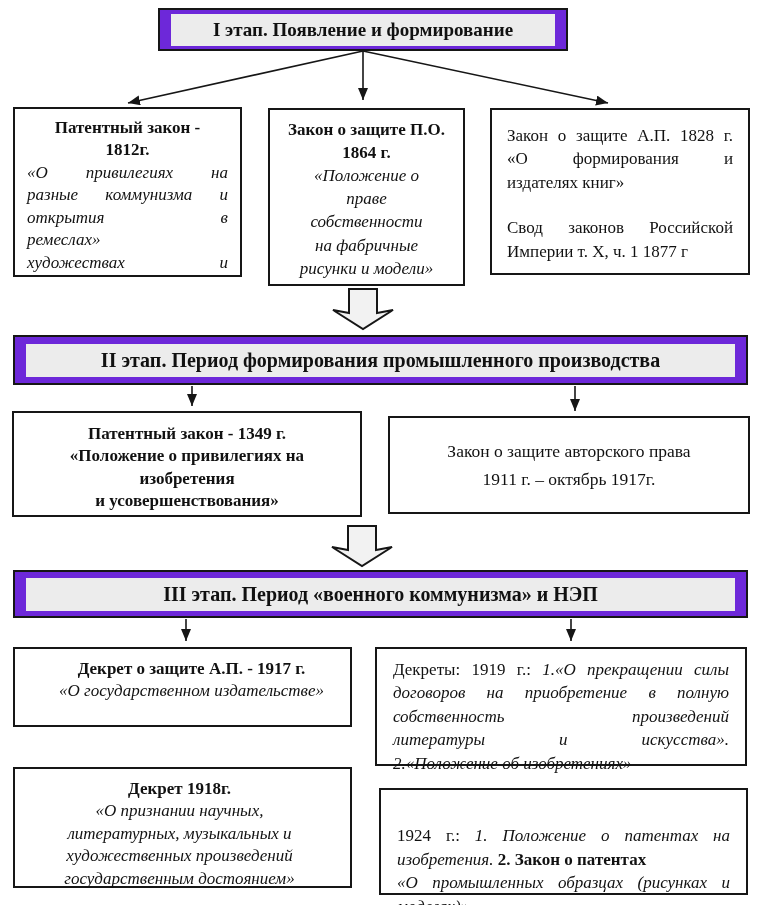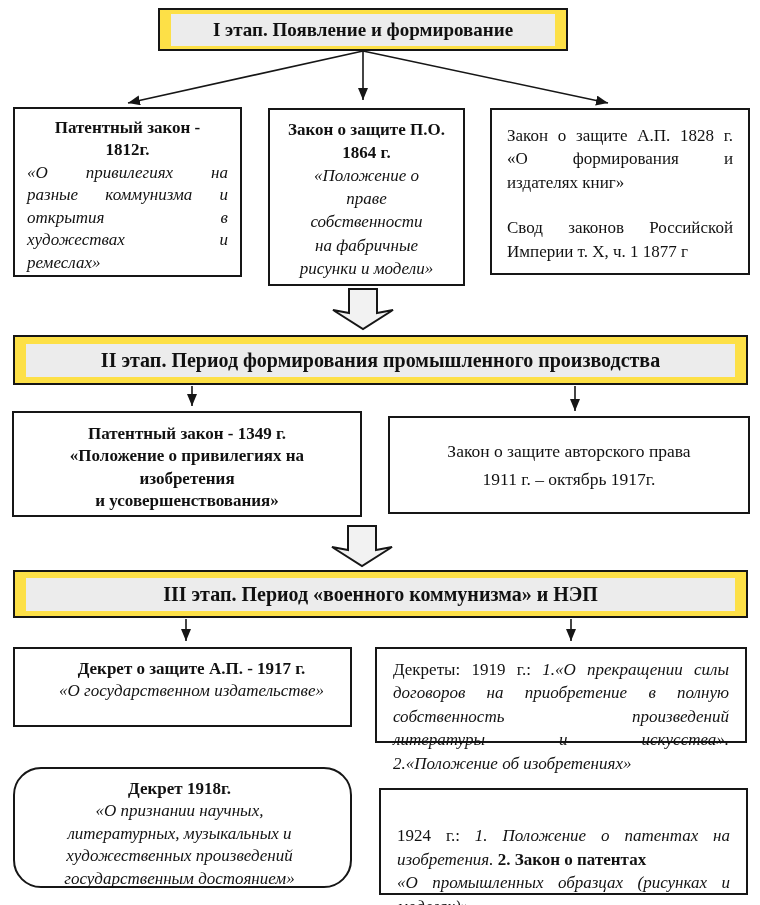--- a/index.html
+++ b/index.html
@@ -5,21 +5,21 @@
   html,body{margin:0;padding:0;background:#ffffff;}
   .canvas{
     position:relative;width:760px;height:905px;background:#ffffff;
     font-family:"Liberation Serif","DejaVu Serif",serif;color:#111;
     overflow:hidden;
   }
   svg.connectors{position:absolute;left:0;top:0;width:760px;height:905px;pointer-events:none;}
 
   .box{position:absolute;background:#fff;border:2px solid #161616;box-sizing:border-box;
        font-size:17px;line-height:1.32;}
-  .hdrbox{position:absolute;background:#fde047;border:2.5px solid #161616;box-sizing:border-box;
+  .hdrbox{position:absolute;background:#6d28d9;border:2.5px solid #161616;box-sizing:border-box;
           display:flex;align-items:center;justify-content:center;}
   .band{display:block;background:#ececec;text-align:center;font-weight:bold;
         width:calc(100% - 22px);padding:5px 0;}
   .title-band{font-size:19px;}
   .hdr-band{font-size:20px;}
 
   .bold{font-weight:bold;}
   .ital{font-style:italic;}
   .center{text-align:center;}
   .pre{white-space:pre-line;}
@@ -36,22 +36,22 @@
   .b3{left:490px;top:108px;width:260px;height:167px;padding:14px 15px 0 15px;line-height:1.38;}
   .b3 .para2{margin-top:22px;}
 
   
   .s2l{left:12px;top:411px;width:350px;height:106px;padding:10px 14px 0 14px;border-width:2.5px;}
   .s2r{left:388px;top:416px;width:362px;height:98px;border-width:2.5px;
        display:flex;align-items:center;justify-content:center;font-size:17.5px;line-height:1.6;}
 
   
   .s3lt{left:13px;top:647px;width:339px;height:80px;padding:9px 14px 0 32px;border-width:2.5px;}
-  .s3rt{left:375px;top:647px;width:372px;height:96px;padding:9px 16px 0 16px;border-width:2.5px;line-height:1.38;}
-  .s3lb{left:13px;top:767px;width:339px;height:121px;padding:9px 20px 0 14px;border-width:2.5px;border-radius:28px;}
+  .s3rt{left:375px;top:647px;width:372px;height:119px;padding:9px 16px 0 16px;border-width:2.5px;line-height:1.38;}
+  .s3lb{left:13px;top:767px;width:339px;height:121px;padding:9px 20px 0 14px;border-width:2.5px;}
   .s3rb{left:379px;top:788px;width:369px;height:107px;padding:11px 16px 0 16px;border-width:2.5px;line-height:1.38;white-space:pre-line;}
 
   .hdr1{left:158px;top:8px;width:410px;height:43px;border-width:2px;}
   .hdr2{left:13px;top:335px;width:735px;height:50px;}
   .hdr3{left:13px;top:570px;width:735px;height:48px;}
 </style>
 </head>
 <body>
 
 <div class="canvas">
@@ -82,22 +82,22 @@
     <span class="band title-band">I этап. Появление и формирование</span>
   </div>
 
   <div class="box b1">
     <div class="bold center pre">Патентный закон -
 1812г.</div>
     <div class="ital">
         <div class="jl">«О привилегиях на</div>
         <div class="jl">разные коммунизма и</div>
         <div class="jl">открытия в</div>
+        <div class="jl jl-last">ремеслах»</div>
         <div class="jl">художествах и</div>
-        <div class="jl jl-last">ремеслах»</div>
       </div>
   </div>
 
   <div class="box b2">
     <div class="bold center pre">Закон о защите П.О.
 1864 г.</div>
     <div class="ital center pre">«Положение о
 праве
 собственности
 на фабричные

